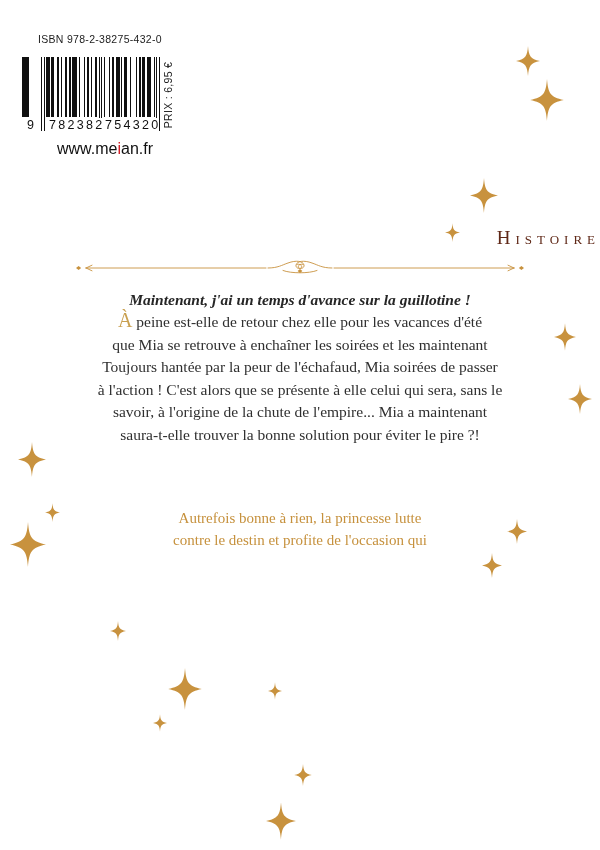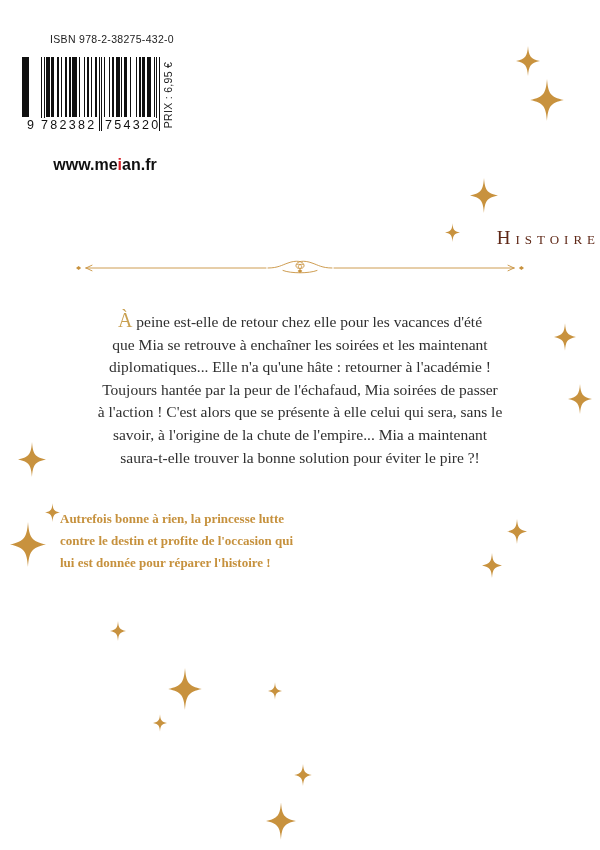--- a/index.html
+++ b/index.html
@@ -2,70 +2,69 @@
 <html><head>
 <meta charset="utf-8">
 <style>
   html,body{margin:0;padding:0;background:#ffffff;}
   #cover{
     position:relative;width:600px;height:850px;background:#ffffff;overflow:hidden;
     font-family:"Liberation Serif", serif;color:#2f2f2f;
   }
   
   .isbn-label{
-    position:absolute;left:38px;top:33px;width:136px;text-align:right;
+    position:absolute;left:38px;top:33px;width:136px;text-align:left;
     font-family:"Liberation Sans", sans-serif;font-size:10.5px;letter-spacing:.3px;color:#1c1c1c;
   }
   .edge-bar{position:absolute;left:22px;top:57px;width:7px;height:60px;background:#101010;}
   .barcode{position:absolute;left:41px;top:57px;width:119px;height:76px;}
   .bars{display:flex;align-items:flex-start;height:74px;}
   .mod{width:1.25px;height:60px;}
   .mod.bar{background:#101010;}
   .mod.tall{height:74px;}
   .bc-digits{
     position:absolute;top:61px;font-family:"Liberation Sans", sans-serif;
     font-size:12.5px;color:#101010;line-height:14px;
   }
   .bc-first{left:-14px;}
-  .bc-left{left:0;width:53px;text-align:right;letter-spacing:2.3px;background:#fff;}
+  .bc-left{left:8px;width:53px;text-align:right;letter-spacing:2.3px;background:#fff;}
   .bc-right{left:64px;width:53px;text-align:right;letter-spacing:2.3px;background:#fff;}
   .price-box{
     position:absolute;left:160px;top:57px;width:16px;height:76px;
     display:flex;align-items:center;justify-content:center;
   }
   .price-box span{
     transform:rotate(-90deg);white-space:nowrap;
     font-family:"Liberation Sans", sans-serif;font-size:10.5px;color:#1c1c1c;letter-spacing:.3px;
   }
   .website{
     position:absolute;left:28px;top:140px;width:154px;text-align:center;
-    font-family:"Liberation Sans", sans-serif;font-weight:bold;font-size:16px;color:#101010;
+    font-family:"Liberation Sans", sans-serif;font-weight:normal;font-size:16px;color:#101010;
     text-decoration:none;
-    margin-top:16px;
   }
   
   .category{
     position:absolute;left:0;top:227px;width:100%;text-align:right;
     font-variant:small-caps;font-size:19px;letter-spacing:5px;color:#5f2817;
   }
   .divider{position:absolute;left:70px;top:260px;width:460px;height:16px;}
   
   .tagline{
     position:absolute;left:0;top:291px;width:100%;text-align:center;
     font-style:italic;font-weight:bold;font-size:15.5px;color:#262626;
   }
   .synopsis{
     position:absolute;left:40px;top:310px;width:520px;text-align:center;
     font-size:15.5px;line-height:22.6px;color:#2f2f2f;
   }
   .gold-initial{color:#c9a050;font-size:20px;line-height:1;}
   
   .pitch{
-    position:absolute;left:60px;top:508px;width:480px;text-align:left;
-    font-weight:bold;font-size:13px;line-height:21.8px;color:#c6913d;
+    position:absolute;left:60px;top:508px;width:480px;text-align:center;
+    font-weight:normal;font-size:15px;line-height:21.8px;color:#c6913d;
   }
   
   .sp{position:absolute;color:#c8923e;}
   .sp svg{width:100%;height:100%;display:block;}
 </style>
 </head>
 <body>
 
 <svg style="position:absolute;width:0;height:0" aria-hidden="true">
   <symbol id="sparkle" viewBox="0 0 24 30">
@@ -198,35 +197,34 @@
 
     <path d="M444 8 l-6 -2.8 M444 8 l-6 2.8"></path>
     <path d="M448.8 8 l2.6 -2 2.6 2 -2.6 2 z" fill="#c8923e" stroke="none"></path>
 
     <path d="M198 8 C208 8 212 5 218 3 C226 0 233 1 234 5 C234.5 7.8 231 9.4 229 8 C227 6.6 229 3.6 233 4.2"></path>
     <path d="M262 8 C252 8 248 5 242 3 C234 0 227 1 226 5 C225.5 7.8 229 9.4 231 8 C233 6.6 231 3.6 227 4.2"></path>
     <path d="M213 10.5 C221 13.6 239 13.6 247 10.5"></path>
     <path d="M230 9 l2.4 2 -2.4 2 -2.4 -2 z" fill="#c8923e" stroke="none"></path>
   </svg>
 
+  <div class="tagline">Maintenant, j'ai un temps d'avance sur la guillotine !</div>
 
   <div class="synopsis">
     <div><span class="gold-initial">À</span> <span>peine est-elle de retour chez elle pour les vacances d'été</span></div>
     <div>que Mia se retrouve à enchaîner les soirées et les maintenant</div>
-    <div>diplomatiques... Elle n'a qu'une hâte : retourner à l'académie !</div>
     <div>Toujours hantée par la peur de l'échafaud, Mia soirées de passer</div>
     <div>à l'action ! C'est alors que se présente à elle celui qui sera, sans le</div>
     <div>savoir, à l'origine de la chute de l'empire... Mia a maintenant</div>
     <div>saura-t-elle trouver la bonne solution pour éviter le pire ?!</div>
   </div>
 
   <div class="pitch">
     <div>Autrefois bonne à rien, la princesse lutte</div>
     <div>contre le destin et profite de l'occasion qui</div>
-    <div>lui est donnée pour réparer l'histoire !</div>
   </div>
 
   <div class="sp" style="left:516px;top:46px;width:24px;height:30px">
       <svg>
         <use href="#sparkle"></use>
       </svg>
     </div>
   <div class="sp" style="left:530px;top:79px;width:34px;height:42px">
       <svg>
         <use href="#sparkle"></use>

